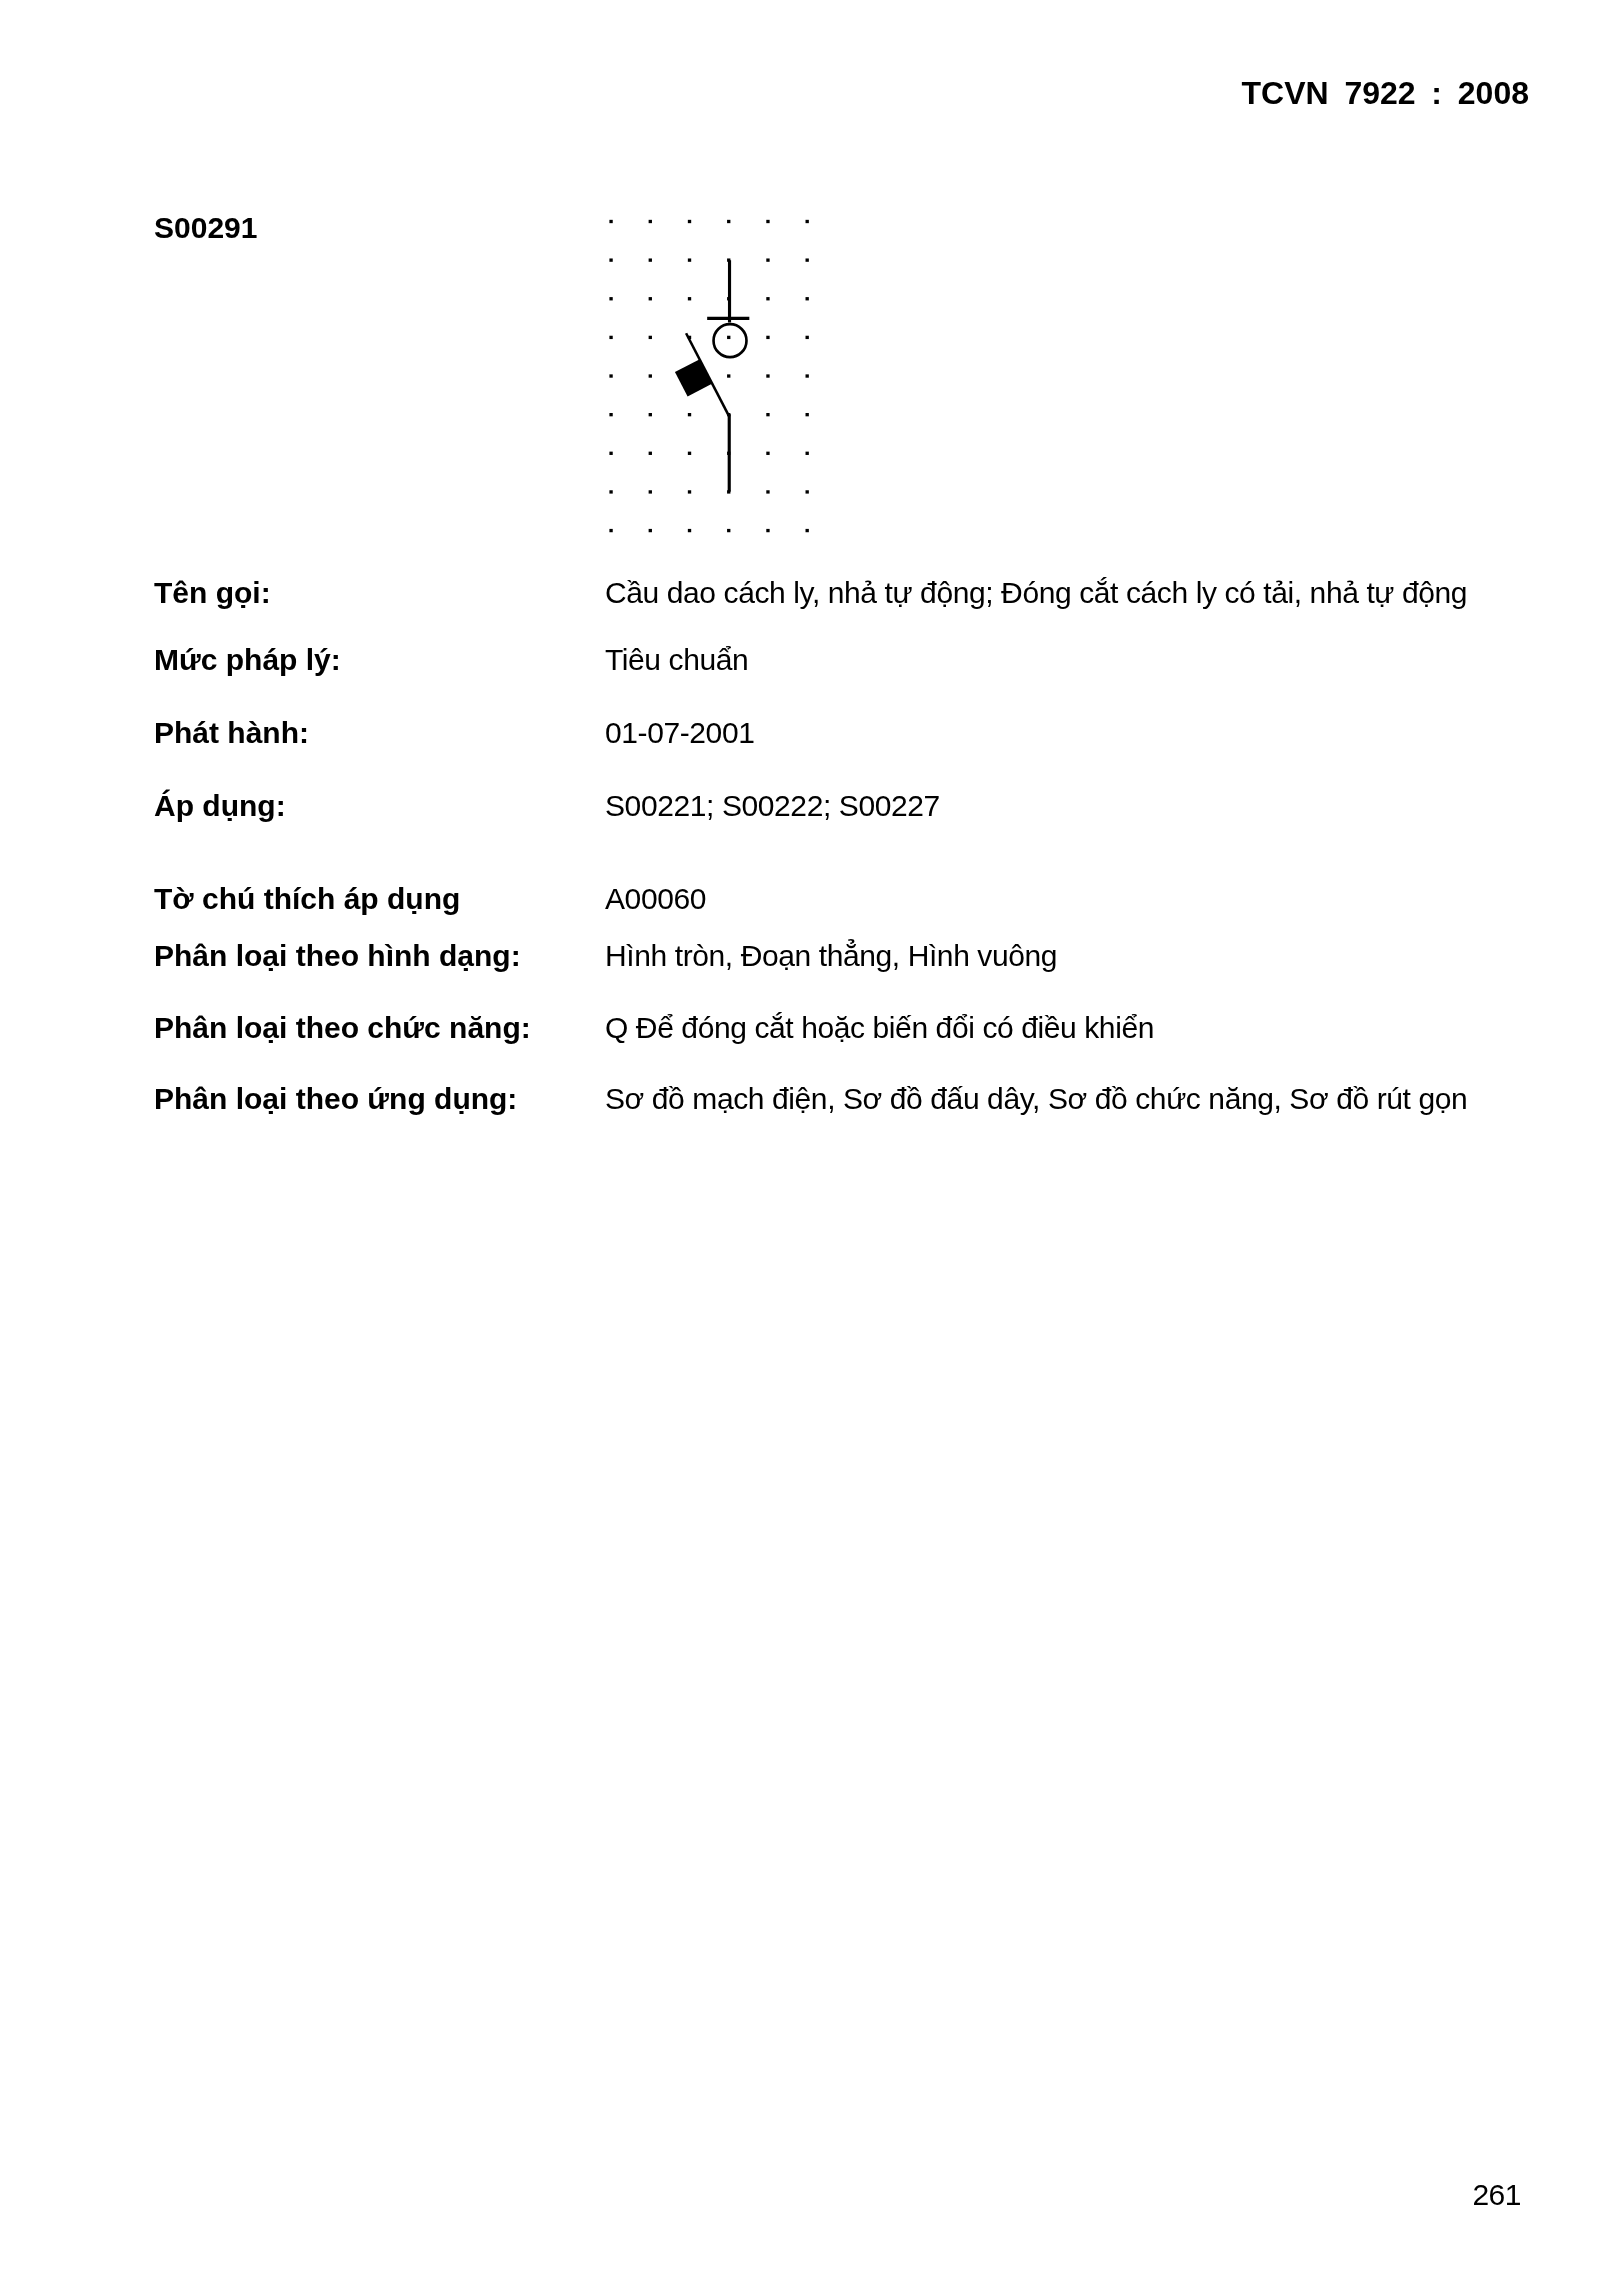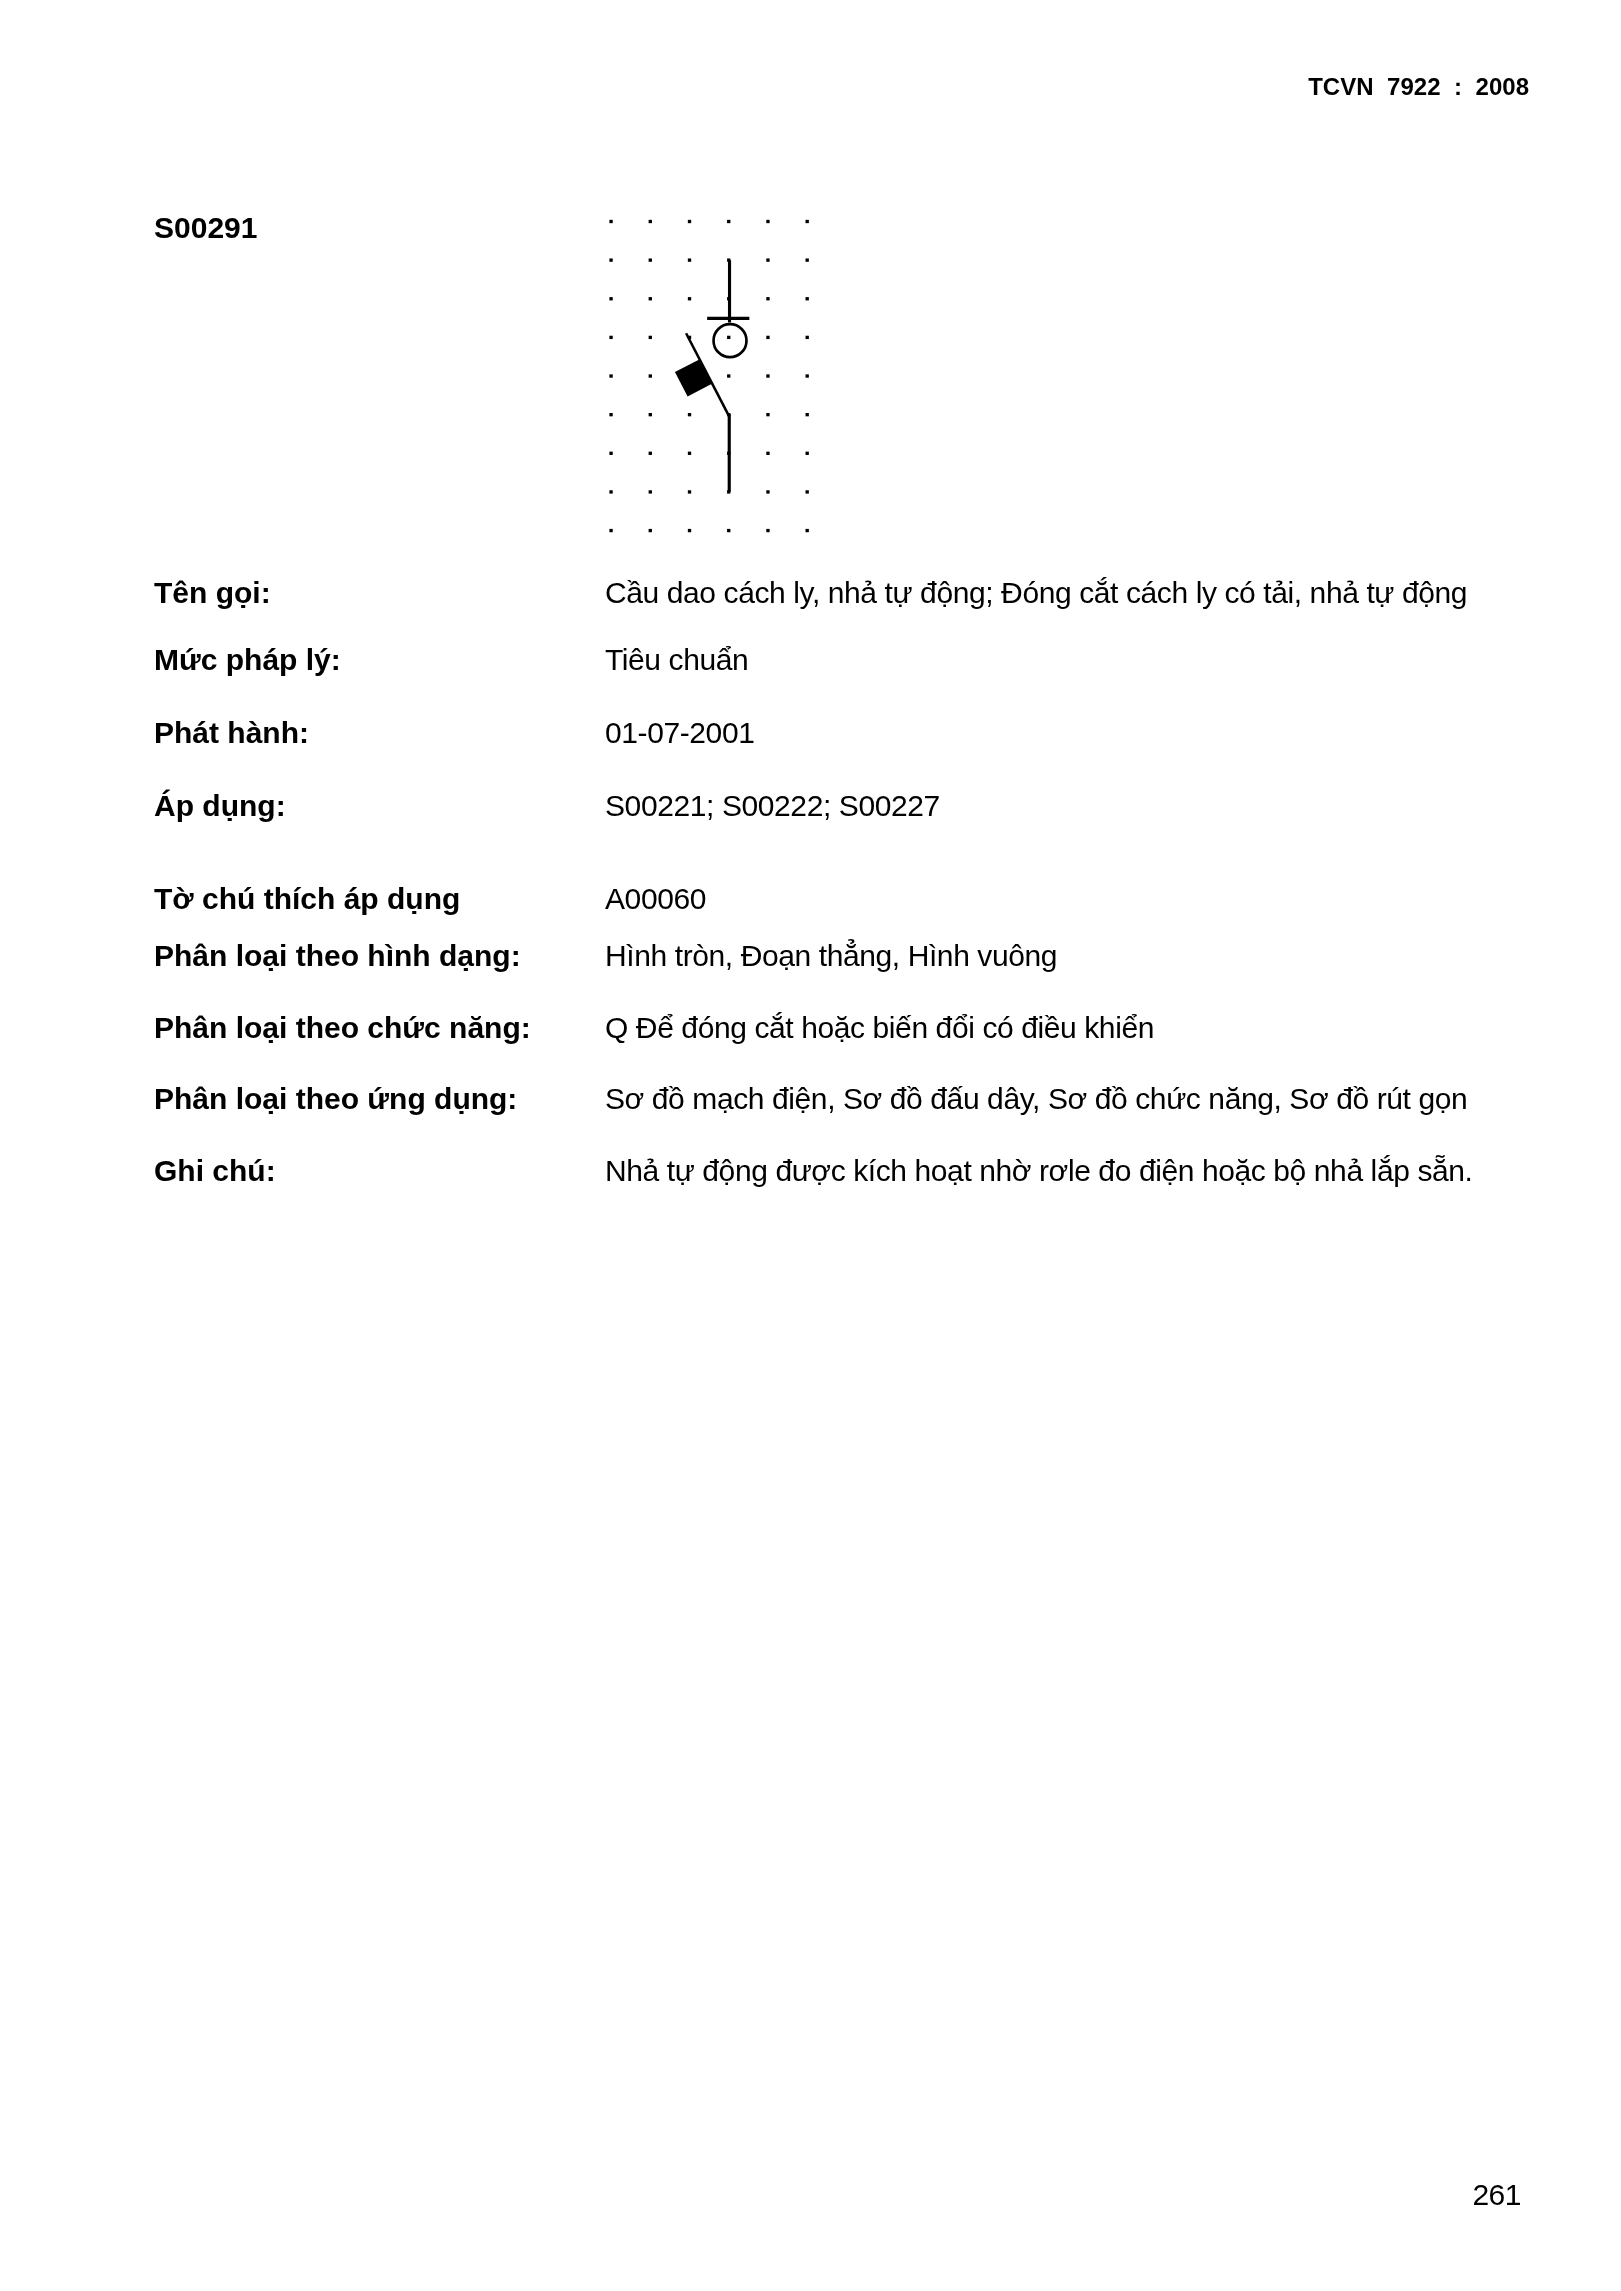--- a/index.html
+++ b/index.html
@@ -6,21 +6,21 @@
   .page {
     position: relative;
     width: 1621px; height: 2292px;
     background: #ffffff;
     font-family: "Liberation Sans", "DejaVu Sans", sans-serif;
     color: #000000;
     overflow: hidden;
   }
   .hdr {
     position: absolute; top: 70px; right: 92px;
-    font-size: 24px; font-weight: bold; line-height: 1.45;
+    font-size: 32px; font-weight: bold; line-height: 1.45;
     word-spacing: 6.9px; white-space: nowrap;
   }
   .entry-id {
     position: absolute; top: 206px; left: 154px;
     font-size: 30px; font-weight: bold; line-height: 1.45;
   }
   .symbol-figure {
     position: absolute; left: 588px; top: 196px;
     width: 255px; height: 353px;
   }
@@ -145,21 +145,17 @@
     <span class="field-value">Hình tròn, Đoạn thẳng, Hình vuông</span>
   </div>
   <div class="field-row" style="top: 1005px; padding-left: 23px;">
     <span class="field-label">Phân loại theo chức năng:</span>
     <span class="field-value">Q Để đóng cắt hoặc biến đổi có điều khiển</span>
   </div>
   <div class="field-row" style="top: 1076px;">
     <span class="field-label">Phân loại theo ứng dụng:</span>
     <span class="field-value">Sơ đồ mạch điện, Sơ đồ đấu dây, Sơ đồ chức năng, Sơ đồ rút gọn</span>
   </div>
-  <div class="field-row" style="top: 1148px;">
-    <span class="field-label">Ghi chú:</span>
-    <span class="field-value">Nhả tự động được kích hoạt nhờ rơle đo điện hoặc bộ nhả lắp sẵn.</span>
-  </div>
 
   <div class="page-number">261</div>
 
 </div>
 
 
 </body></html>

